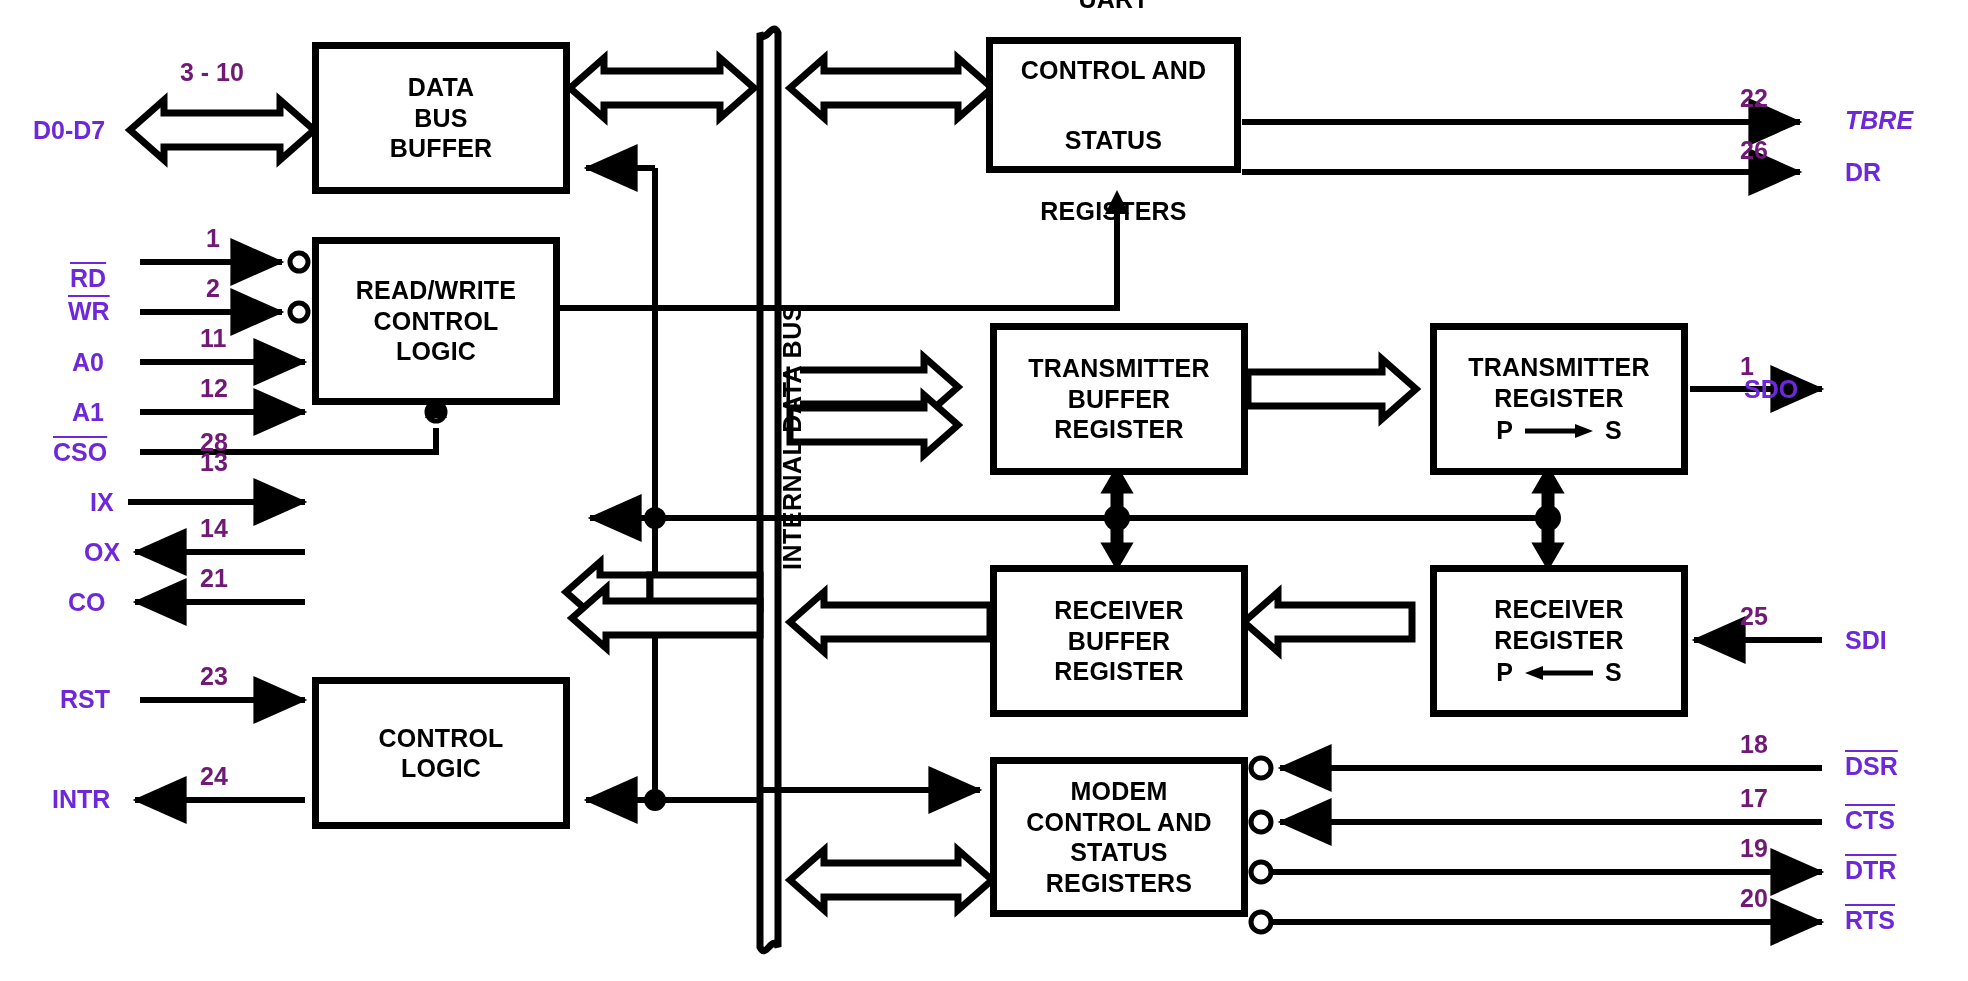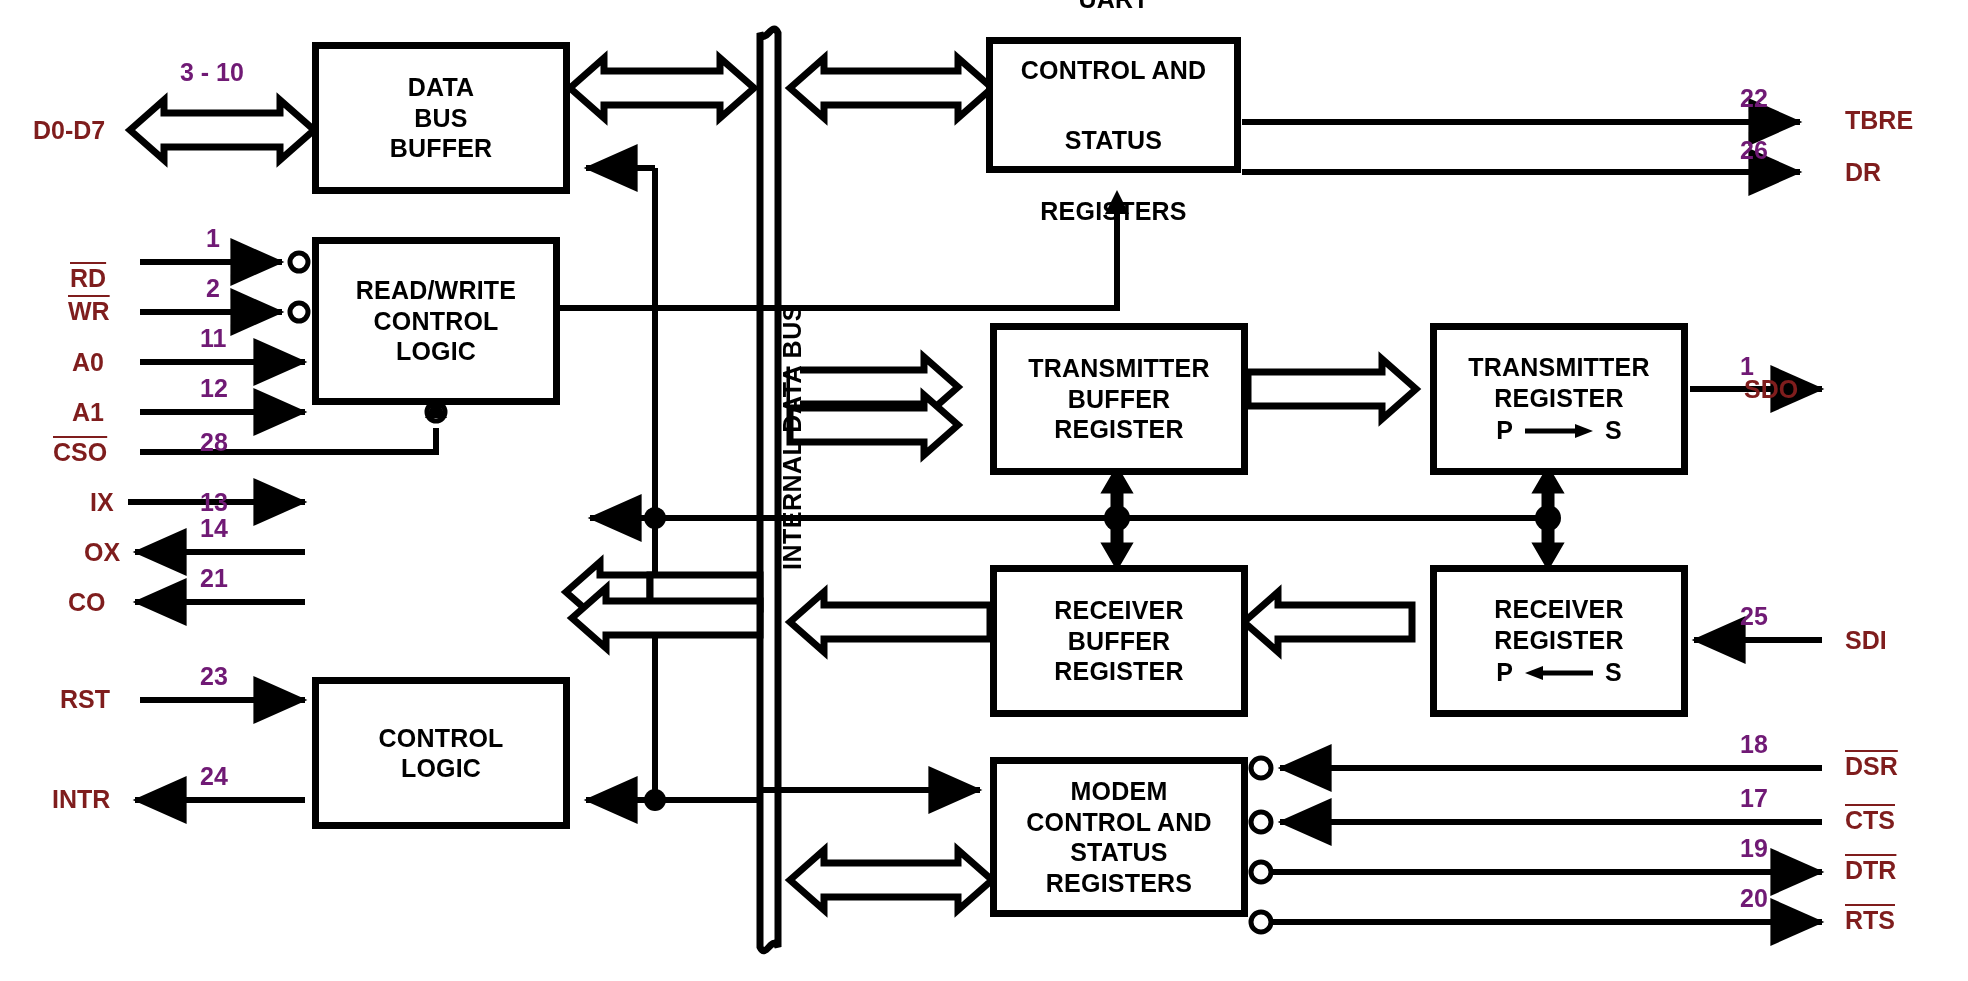--- a/index.html
+++ b/index.html
@@ -39,21 +39,21 @@
     font-size: 25px;
     line-height: 1.22;
     letter-spacing: 0.2px;
     color: #000;
   }
   .blk .ln { display: block; white-space: nowrap; }
   .pinlabel {
     position: absolute;
     font-weight: bold;
     font-size: 25px;
-    color: #7f1d1d;
+    color: #6d28d9;
     white-space: nowrap;
   }
   .pinnum {
     position: absolute;
     font-weight: bold;
     font-size: 25px;
     color: #701a75;
     white-space: nowrap;
   }
   .ovl { text-decoration: overline; }
@@ -330,35 +330,35 @@
   <div class="pinlabel" style="left:72px; top:348px;">A0</div>
   <div class="pinnum" style="left:200px; top:324px;">11</div>
 
   <div class="pinlabel" style="left:72px; top:398px;">A1</div>
   <div class="pinnum" style="left:200px; top:374px;">12</div>
 
   <div class="pinlabel ovl" style="left:53px; top:438px;">CSO</div>
   <div class="pinnum" style="left:200px; top:428px;">28</div>
 
   <div class="pinlabel" style="left:90px; top:488px;">IX</div>
-  <div class="pinnum" style="left:200px; top:488px;">13</div>
+  <div class="pinnum" style="left:200px; top:448px;">13</div>
 
   <div class="pinlabel" style="left:84px; top:538px;">OX</div>
   <div class="pinnum" style="left:200px; top:514px;">14</div>
 
   <div class="pinlabel" style="left:68px; top:588px;">CO</div>
   <div class="pinnum" style="left:200px; top:564px;">21</div>
 
   <div class="pinlabel" style="left:60px; top:685px;">RST</div>
   <div class="pinnum" style="left:200px; top:662px;">23</div>
 
   <div class="pinlabel" style="left:52px; top:785px;">INTR</div>
   <div class="pinnum" style="left:200px; top:762px;">24</div>
 
-  <div class="pinlabel" style="left:1845px; top:106px;">TBRE</div>
+  <div class="pinlabel" style="left:1845px; top:106px;font-style:italic;">TBRE</div>
   <div class="pinnum" style="left:1740px; top:84px;">22</div>
 
   <div class="pinlabel" style="left:1845px; top:158px;">DR</div>
   <div class="pinnum" style="left:1740px; top:136px;">26</div>
 
   <div class="pinlabel" style="left:1744px; top:375px;">SDO</div>
   <div class="pinnum" style="left:1740px; top:352px;">1</div>
 
   <div class="pinlabel" style="left:1845px; top:626px;">SDI</div>
   <div class="pinnum" style="left:1740px; top:602px;">25</div>

